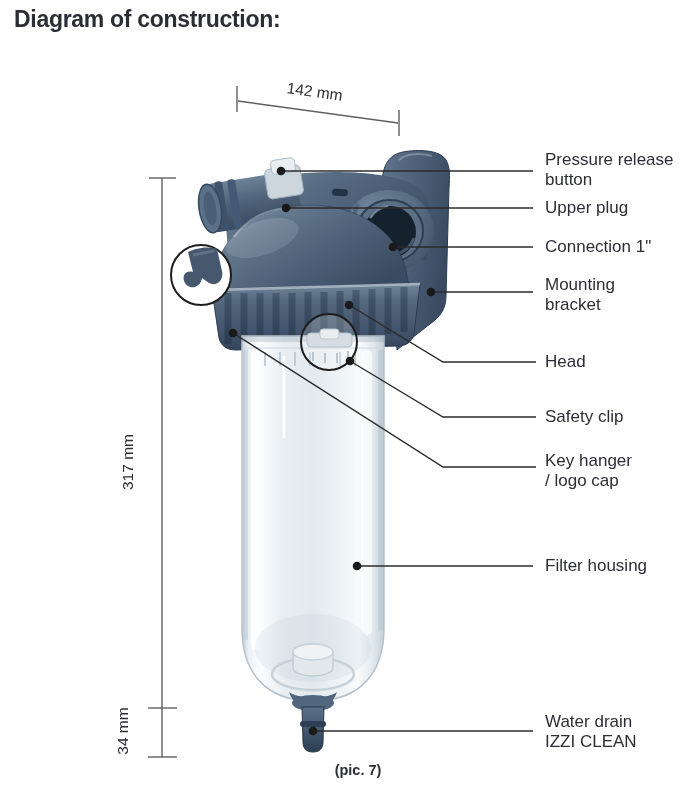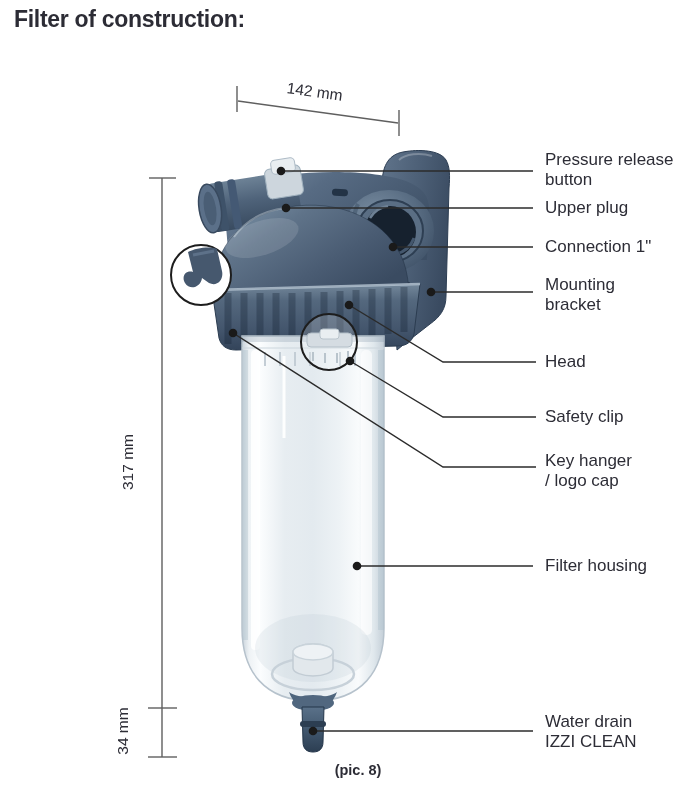--- a/index.html
+++ b/index.html
@@ -13,21 +13,21 @@
   .label .ln{display:block;}
   .caption{position:absolute;left:308px;top:762px;width:100px;text-align:center;
            font-size:14.5px;font-weight:600;color:#2c2c35;}
   .dimtext{font-family:"Liberation Sans",sans-serif;font-size:15.5px;font-weight:500;}
 </style>
 </head>
 <body>
 
 <div class="page">
 
-  <div class="title">Filter of construction:</div>
+  <div class="title">Diagram of construction:</div>
 
   <svg class="diagram-svg" width="693" height="801" viewBox="0 0 693 801">
     <defs>
       <linearGradient id="gradBracket" x1="0" y1="0" x2="1" y2="0.4">
         <stop offset="0" stop-color="#60748b"></stop>
           <stop offset=".5" stop-color="#4d6077"></stop>
           <stop offset="1" stop-color="#3a4b61"></stop>
       </linearGradient>
       <linearGradient id="gradHead" x1="0" y1="0" x2="1" y2="0.6">
         <stop offset="0" stop-color="#7b90a5"></stop>
@@ -263,15 +263,15 @@
     <span class="ln">/ logo cap</span>
   </div>
   <div class="label" style="top:556px">
     <span class="ln">Filter housing</span>
   </div>
   <div class="label" style="top:712px">
     <span class="ln">Water drain</span>
     <span class="ln">IZZI CLEAN</span>
   </div>
 
-  <div class="caption">(pic. 8)</div>
+  <div class="caption">(pic. 7)</div>
 
 </div>
 
 </body></html>

